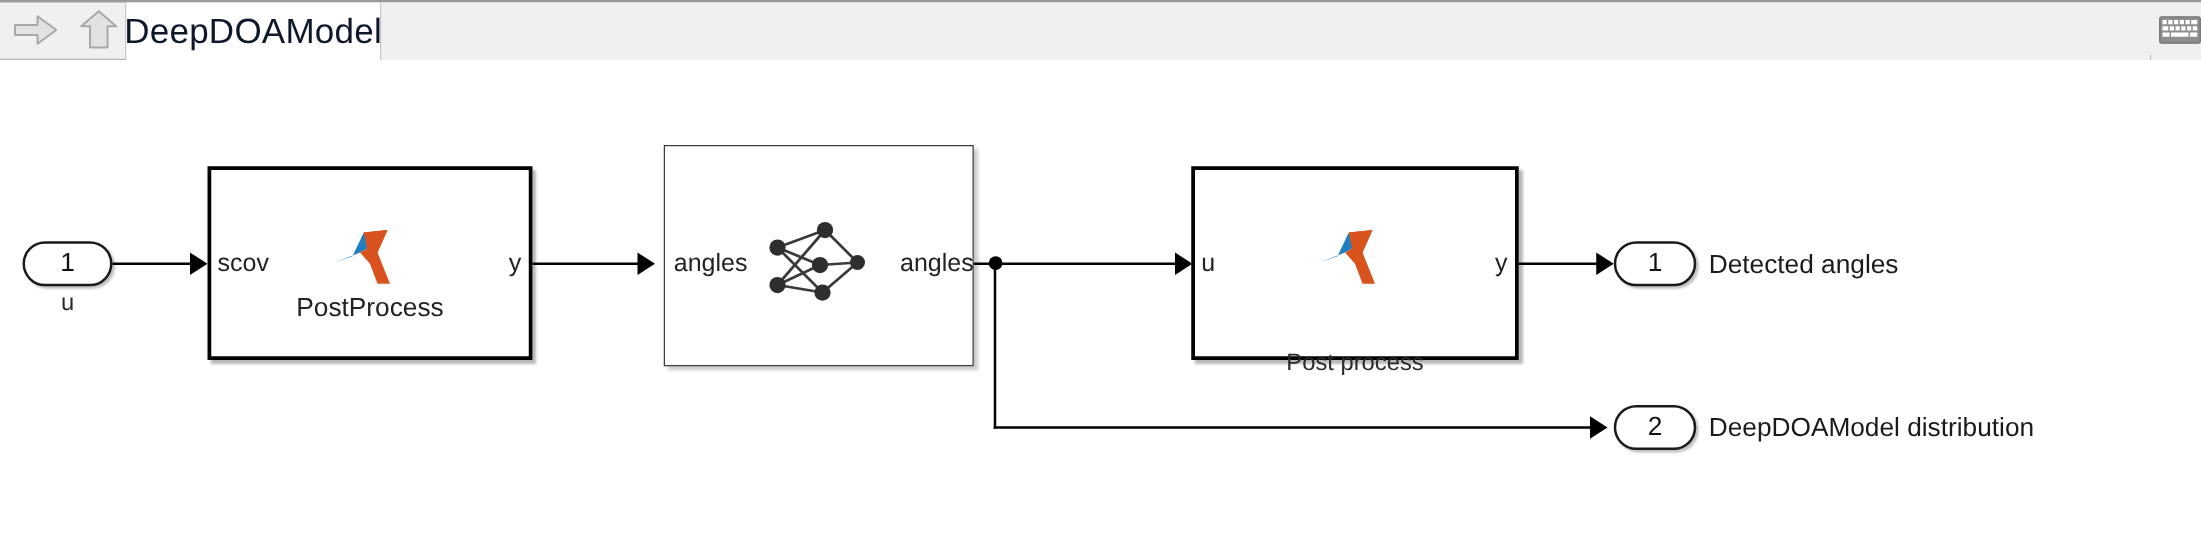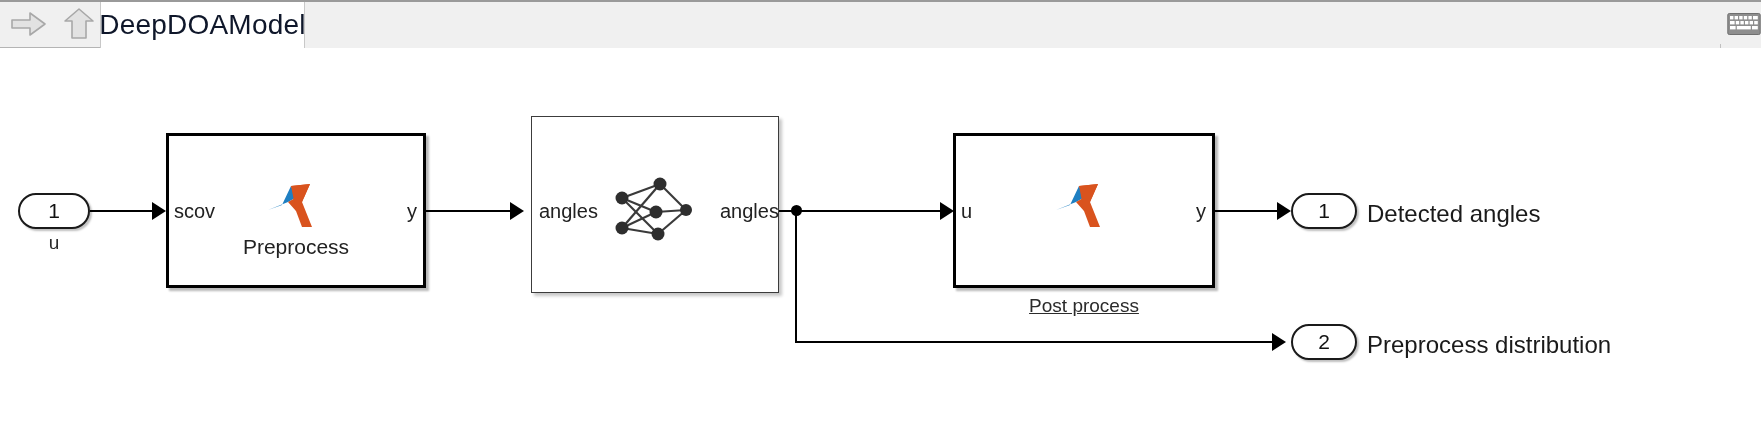--- a/index.html
+++ b/index.html
@@ -128,21 +128,21 @@
   }
   .under-label {
     position: absolute;
     font-size: 19px;
     color: #2b2b2b;
     white-space: nowrap;
     text-align: center;
   }
   .signal-label {
     position: absolute;
-    font-size: 24px;
+    font-size: 21px;
     color: #1a1a1a;
     white-space: nowrap;
   }
 
   
   .wire {
     position: absolute;
     background: #000000;
   }
   .wire.h { height: 2px; }
@@ -248,21 +248,21 @@
     <div class="port-label" style="left:174px; top:152px;">scov</div>
     <div class="port-label" style="left:407px; top:152px;">y</div>
 
     <div class="matlab-logo" style="left:266px; top:132px; width:60px; height:52px;">
       <svg width="60" height="52" viewBox="0 0 60 52">
         <path d="M2 30 L16 25 L25 6 L31 17 L22 22 Z" fill="#1E7FC2"></path>
         <path d="M25 6 L31 17 L22 22 L30 31 L36 47 L46 47 L36 22 L44 4 Z" fill="#D9531E"></path>
         <path d="M25 6 L44 4 L36 22 L30 31 Z" fill="#D9531E"></path>
       </svg>
     </div>
-    <div class="block-caption" style="left:176px; top:187px; width:240px;">Preprocess</div>
+    <div class="block-caption" style="left:176px; top:187px; width:240px;">PostProcess</div>
 
     <div class="wire h" style="left:426px; top:162px; width:86px;"></div>
     <div class="arrow" style="left:510px; top:154px;"></div>
 
     <div class="block light" style="left:531px; top:68px; width:248px; height:177px;"></div>
     <div class="port-label" style="left:539px; top:152px;">angles</div>
     <div class="port-label" style="left:720px; top:152px;">angles</div>
 
     <div class="nn-icon" style="left:608px; top:128px; width:90px; height:72px;">
       <svg width="90" height="72" viewBox="0 0 90 72">
@@ -300,29 +300,29 @@
     <div class="port-label" style="left:961px; top:152px;">u</div>
     <div class="port-label" style="left:1196px; top:152px;">y</div>
 
     <div class="matlab-logo" style="left:1054px; top:132px; width:60px; height:52px;">
       <svg width="60" height="52" viewBox="0 0 60 52">
         <path d="M2 30 L16 25 L25 6 L31 17 L22 22 Z" fill="#1E7FC2"></path>
         <path d="M25 6 L31 17 L22 22 L30 31 L36 47 L46 47 L36 22 L44 4 Z" fill="#D9531E"></path>
         <path d="M25 6 L44 4 L36 22 L30 31 Z" fill="#D9531E"></path>
       </svg>
     </div>
-    <div class="under-label" style="left:964px; top:247px; width:240px;text-decoration:underline;">Post process</div>
+    <div class="under-label" style="left:964px; top:232px; width:240px;">Post process</div>
 
     <div class="wire h" style="left:1215px; top:162px; width:66px;"></div>
     <div class="arrow" style="left:1277px; top:154px;"></div>
 
     <div class="io-port" style="left:1291px; top:145px; width:66px; height:36px;">
       <span>1</span>
     </div>
     <div class="signal-label" style="left:1367px; top:152px;">Detected angles</div>
 
     <div class="io-port" style="left:1291px; top:276px; width:66px; height:36px;">
       <span>2</span>
     </div>
-    <div class="signal-label" style="left:1367px; top:283px;">Preprocess distribution</div>
+    <div class="signal-label" style="left:1367px; top:283px;">DeepDOAModel distribution</div>
 
   </div>
 </div>
 
 </body></html>

